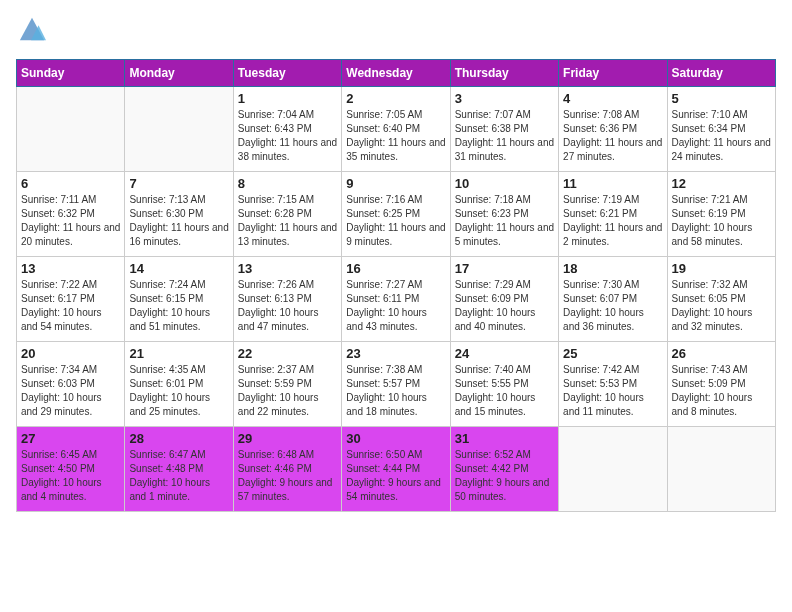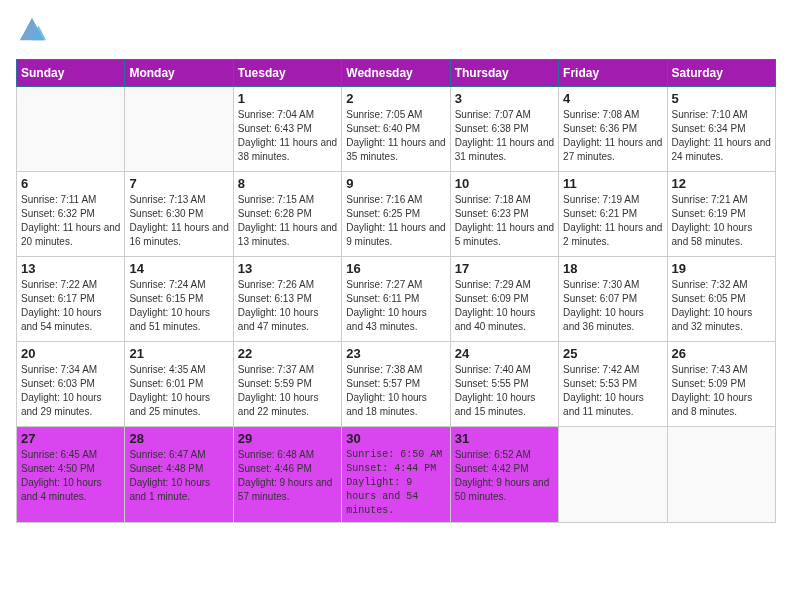--- a/index.html
+++ b/index.html
@@ -253,21 +253,21 @@
 Daylight: 10 hours and 29 minutes.</div>
         </td>
         <td>
           <div class="day-number">21</div>
           <div class="day-info" style="white-space: pre-line;">Sunrise: 4:35 AM
 Sunset: 6:01 PM
 Daylight: 10 hours and 25 minutes.</div>
         </td>
         <td>
           <div class="day-number">22</div>
-          <div class="day-info" style="white-space: pre-line;">Sunrise: 7:37 AM
+          <div class="day-info" style="white-space: pre-line;">Sunrise: 2:37 AM
 Sunset: 5:59 PM
 Daylight: 10 hours and 22 minutes.</div>
         </td>
         <td>
           <div class="day-number">23</div>
           <div class="day-info" style="white-space: pre-line;">Sunrise: 7:38 AM
 Sunset: 5:57 PM
 Daylight: 10 hours and 18 minutes.</div>
         </td>
         <td>
@@ -303,21 +303,21 @@
 Daylight: 10 hours and 1 minute.</div>
         </td>
         <td>
           <div class="day-number">29</div>
           <div class="day-info" style="white-space: pre-line;">Sunrise: 6:48 AM
 Sunset: 4:46 PM
 Daylight: 9 hours and 57 minutes.</div>
         </td>
         <td>
           <div class="day-number">30</div>
-          <div class="day-info" style="white-space: pre-line; font-family: Liberation Mono, monospace;">Sunrise: 6:50 AM
+          <div class="day-info" style="white-space: pre-line;">Sunrise: 6:50 AM
 Sunset: 4:44 PM
 Daylight: 9 hours and 54 minutes.</div>
         </td>
         <td>
           <div class="day-number">31</div>
           <div class="day-info" style="white-space: pre-line;">Sunrise: 6:52 AM
 Sunset: 4:42 PM
 Daylight: 9 hours and 50 minutes.</div>
         </td>
         <td class="empty"></td>

